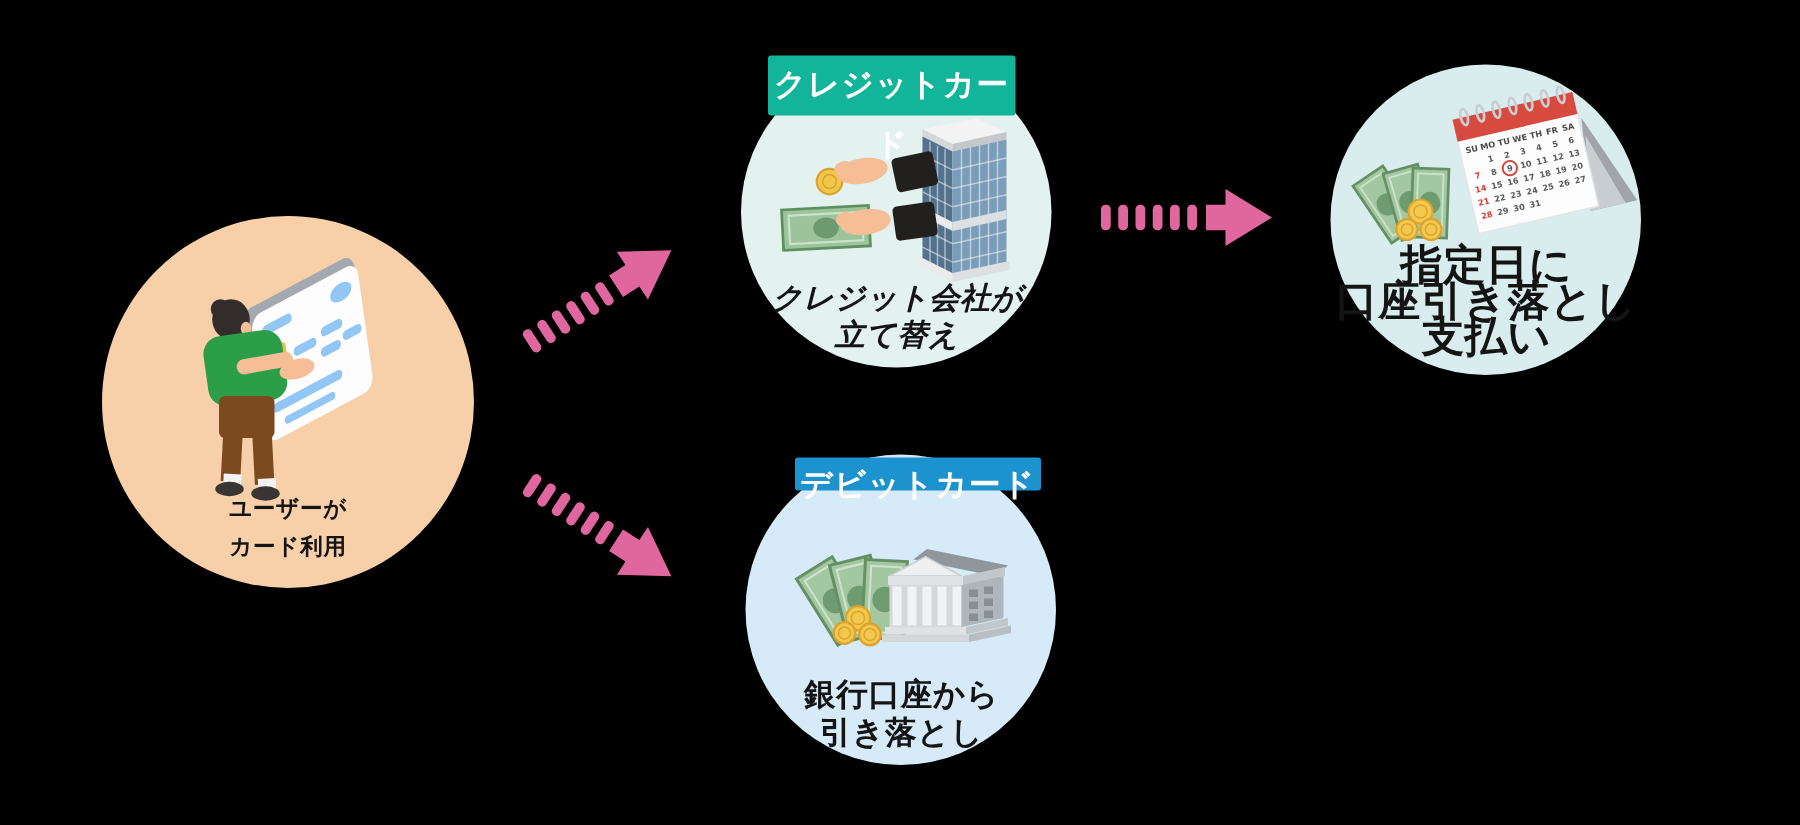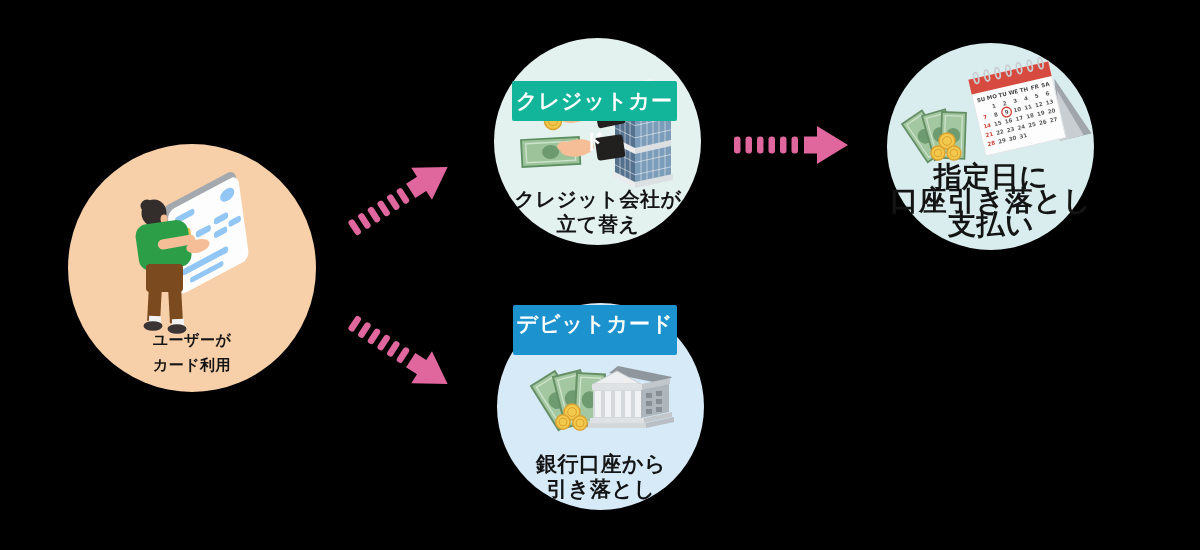--- a/index.html
+++ b/index.html
@@ -11,27 +11,27 @@
   .circle-debit{left:497px;top:303px;width:207px;height:207px;background:#D6EAF7;}
   .circle-payment{left:887px;top:43px;width:207px;height:207px;background:#D9EDEE;}
   .illus{position:absolute;}
   .illus-user{left:68px;top:144px;}
   .illus-credit{left:494px;top:38px;}
   .illus-debit{left:497px;top:303px;}
   .illus-payment{left:887px;top:43px;}
   .caption{position:absolute;width:220px;text-align:center;color:#141414;
            font-weight:700;font-size:15px;line-height:25px;letter-spacing:0.5px;}
   .caption-user{left:82px;top:327px;}
-  .caption-credit{left:488px;top:187px;font-size:20px;}
+  .caption-credit{left:488px;top:187px;font-size:20px;font-style:italic;}
   .caption-debit{left:491px;top:451px;font-size:21px;}
   .caption-payment{left:881px;top:165px;font-size:28px;line-height:24px;}
   .badge{position:absolute;color:#fff;font-weight:700;font-size:21px;text-align:center;
          letter-spacing:1px;border-radius:2px;z-index:5;}
-  .badge-credit{left:512px;top:37px;width:165px;height:40px;line-height:40px;background:#12B49A;margin-top:44px;}
-  .badge-debit{left:513px;top:305px;width:164px;height:50px;line-height:38px;background:#1C92CE;}
+  .badge-credit{left:512px;top:37px;width:165px;height:40px;line-height:40px;background:#12B49A;}
+  .badge-debit{left:530px;top:305px;width:164px;height:22px;line-height:38px;background:#1C92CE;}
   .arrow{position:absolute;}
   .arrow1{left:338px;top:128px;}
   .arrow2{left:733px;top:123px;}
   .arrow3{left:338px;top:310px;}
   .arrow-fill{fill:#E0679E;}
   .cal-head{font:bold 5.5px "DejaVu Sans",sans-serif;fill:#4a4a4a;text-anchor:middle;}
   .cal-num{font:bold 5.5px "DejaVu Sans",sans-serif;fill:#5a5a5a;text-anchor:middle;}
   .cal-sun{fill:#D04237;}
   .cal-ring{fill:none;stroke:#D04237;stroke-width:1.3;}
   .winline{stroke:rgba(255,255,255,0.5);stroke-width:1;fill:none;}

